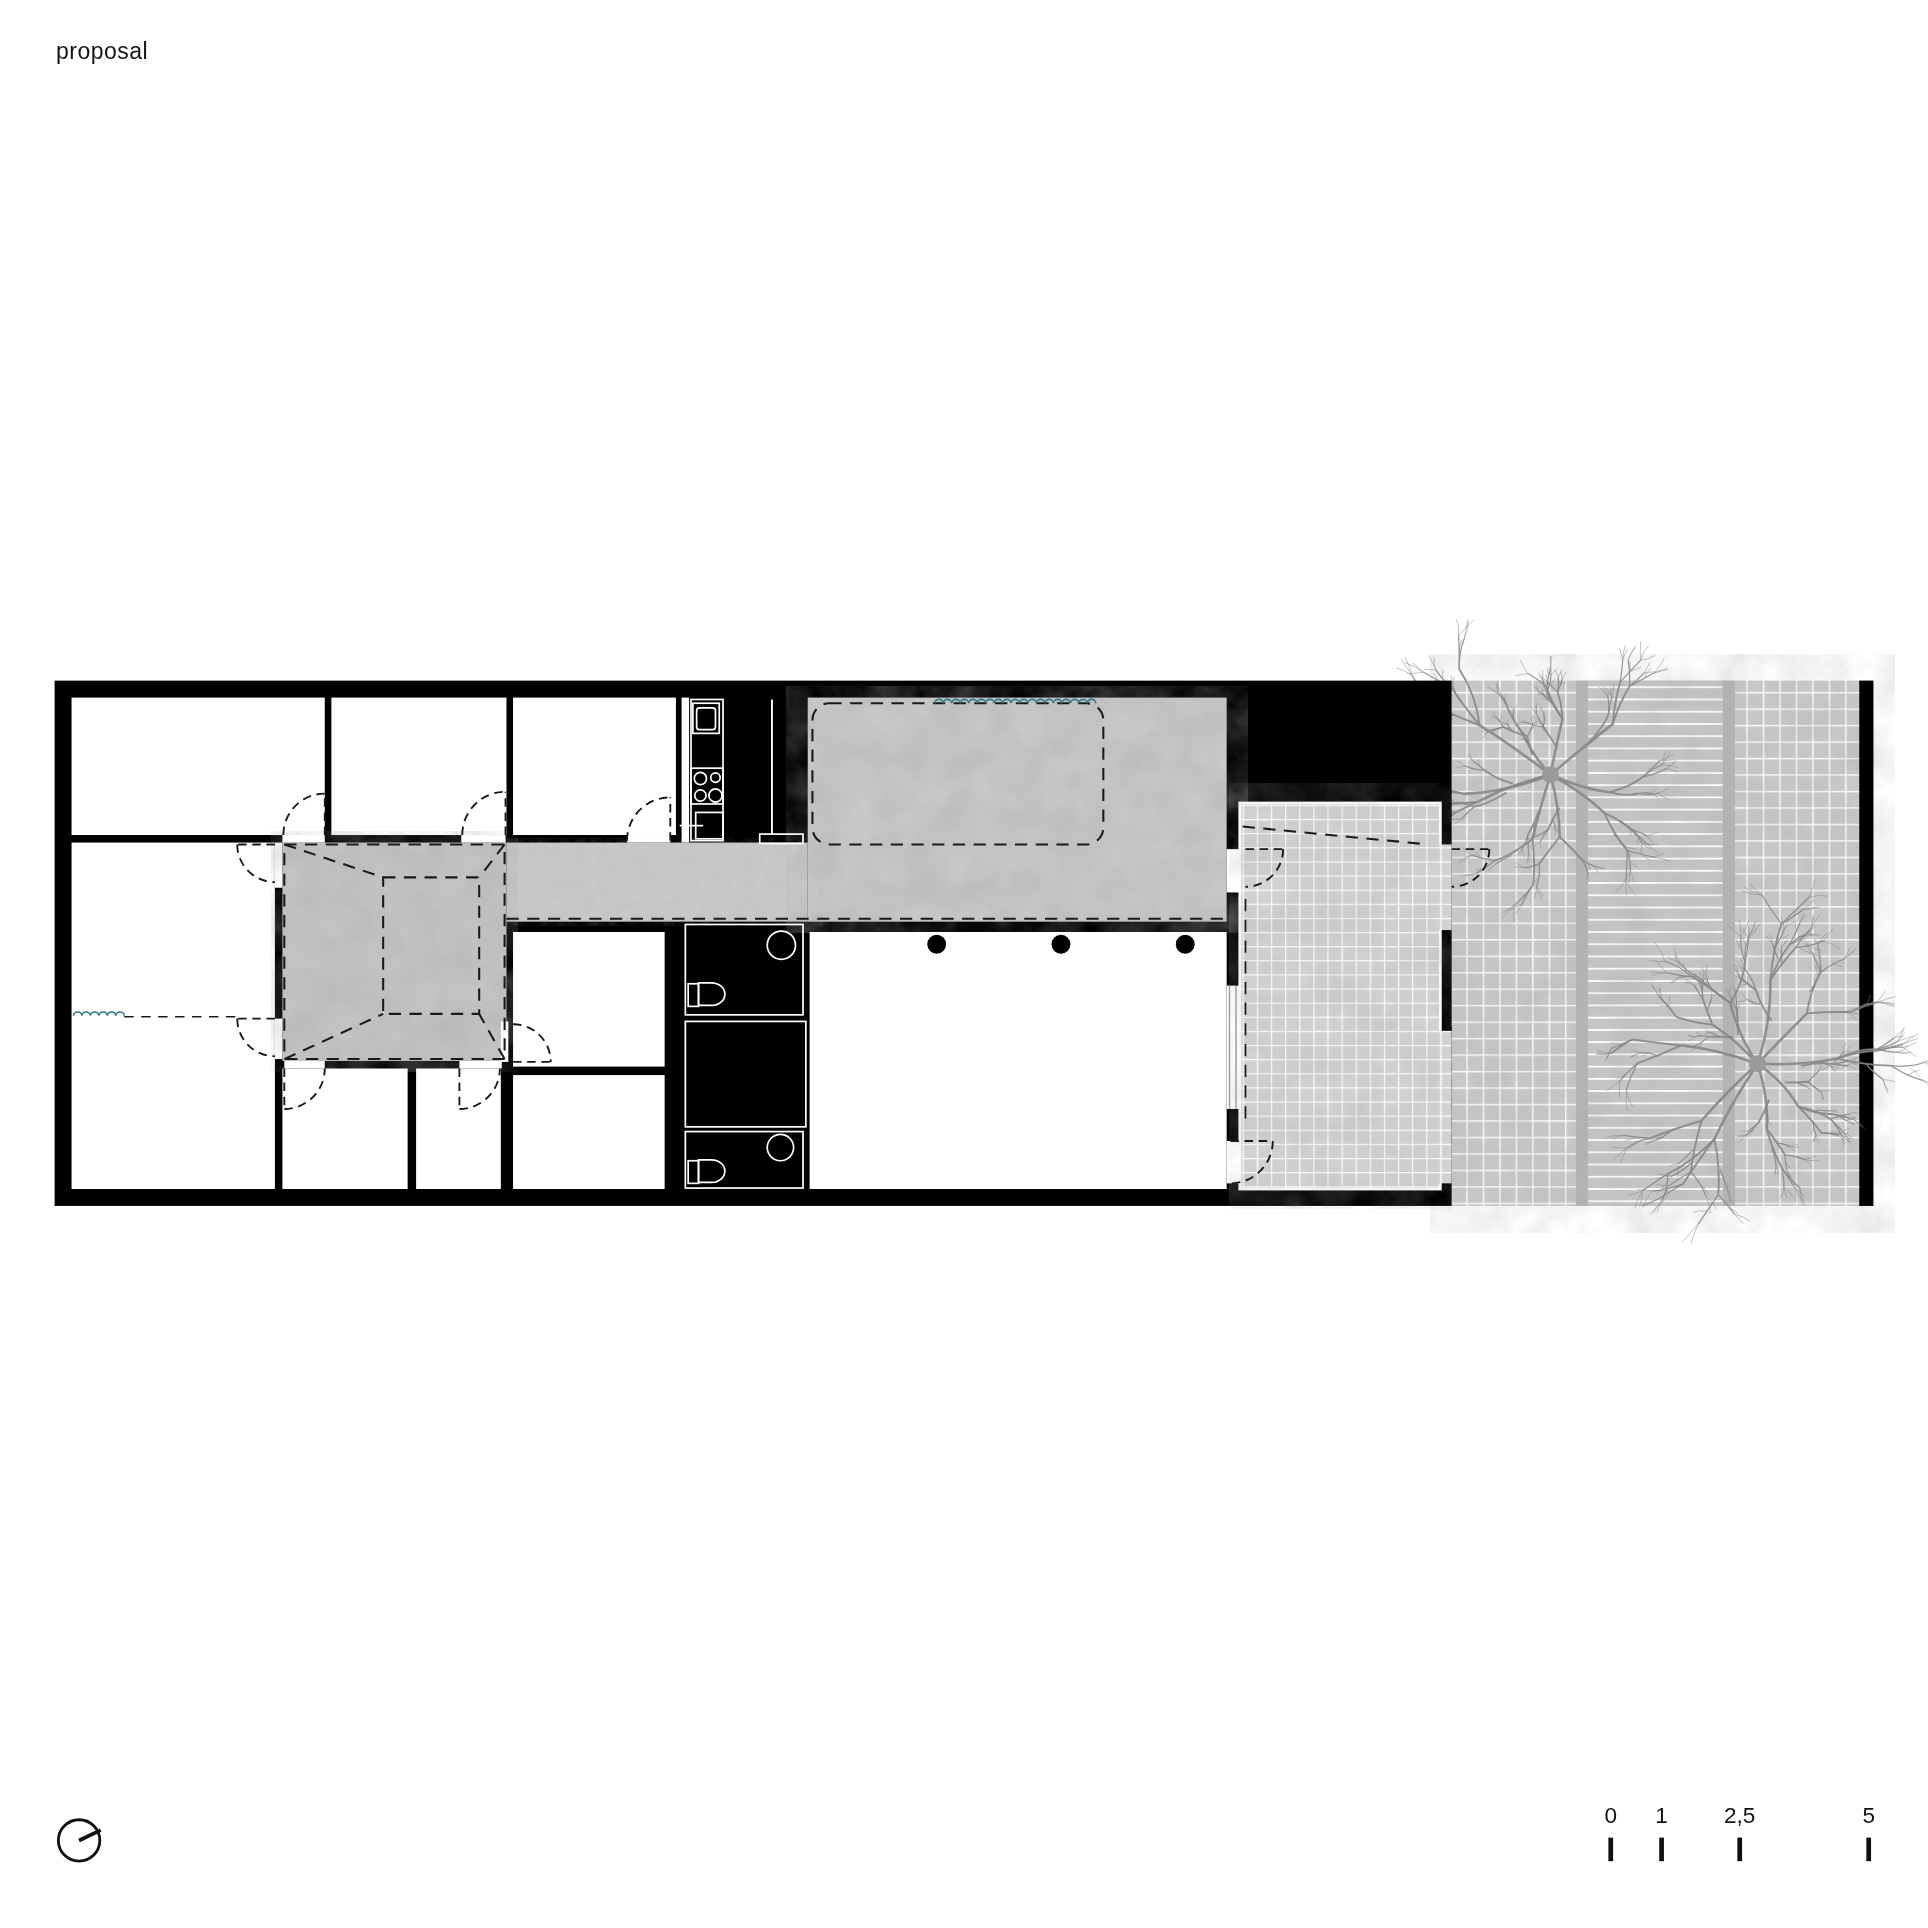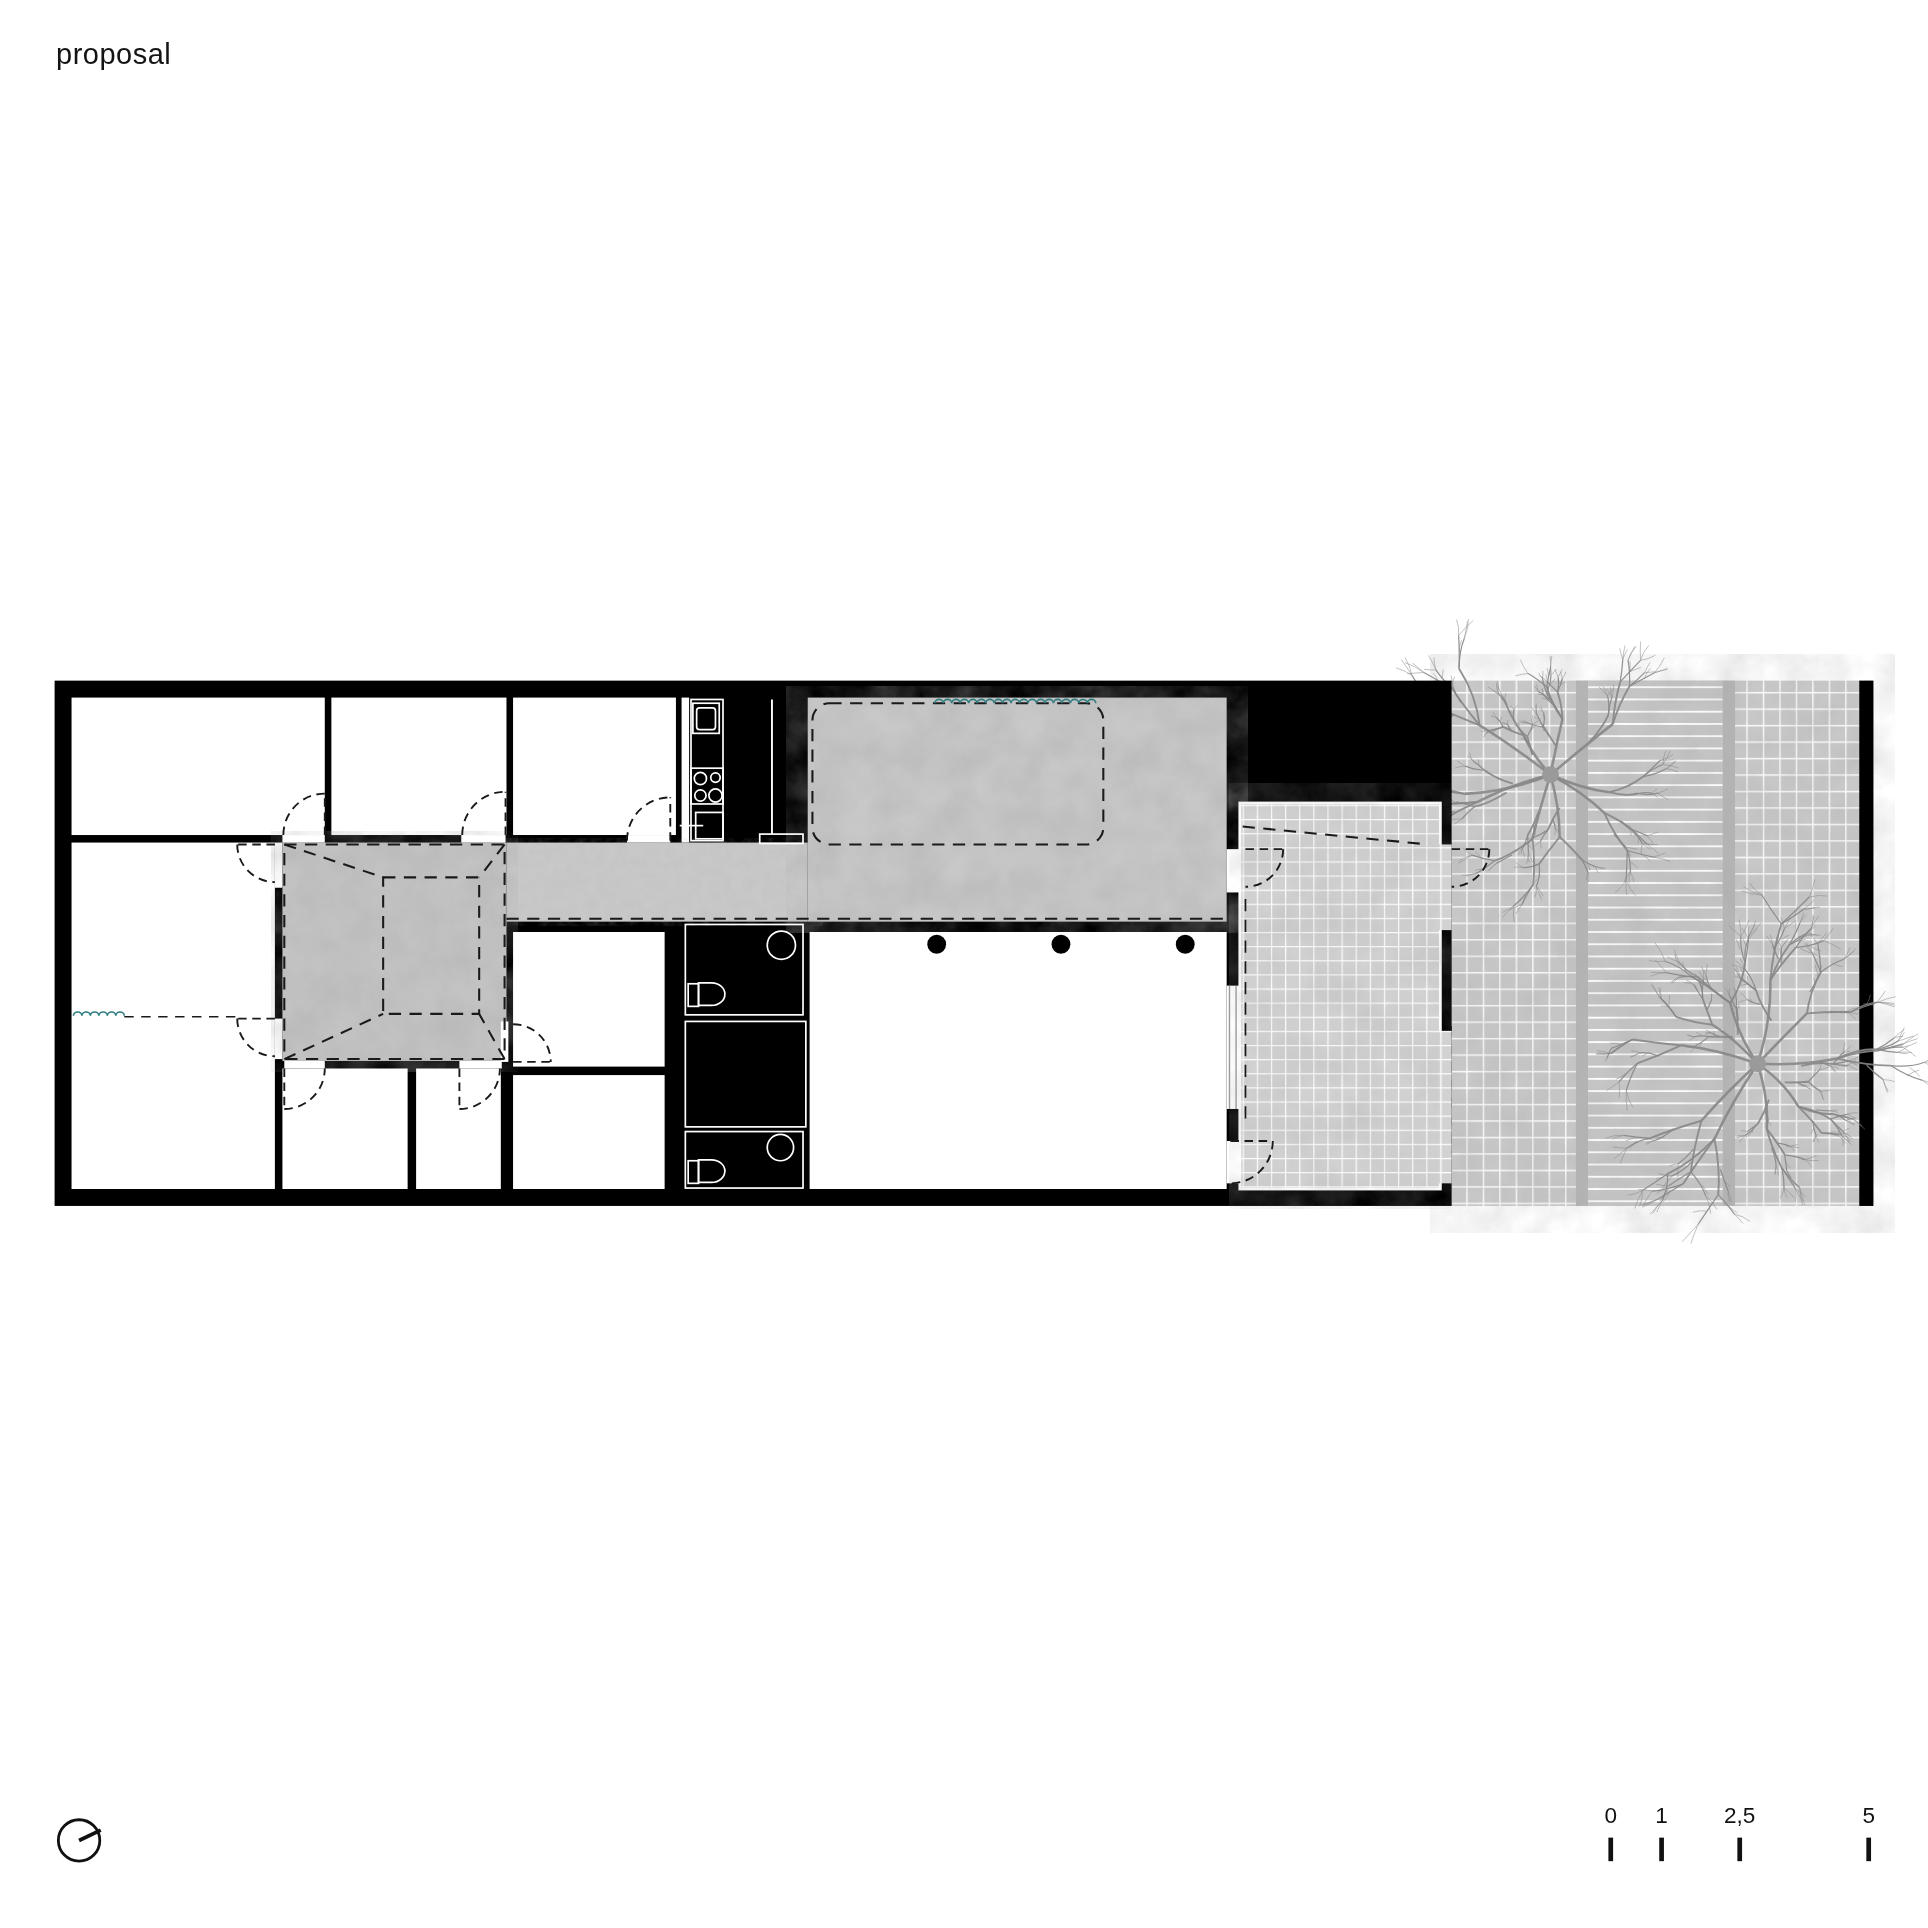--- a/index.html
+++ b/index.html
@@ -1,19 +1,19 @@
 <!DOCTYPE html>
 <html style="--paper: #ffffff; --ink: #000000; --concrete: #c8c8c8; --courtyard-concrete: #c4c4c4; --patio-tile: #d2d2d2; --garden-tile: #c9c9c9; --deck: #c6c6c6; --tile-joint: #ffffff; --teal-accent: #2f7d80; --tree: #878787; --teal: #2f7d80;font-size:15px"><head>
 <meta charset="utf-8">
 <style>
   html,body{margin:0;padding:0;background:#ffffff;}
   body{width:1928px;height:1928px;position:relative;overflow:hidden;
        font-family:"Liberation Sans", sans-serif;}
   .sheet{position:absolute;inset:0;background:var(--paper,#fff);}
-  .page-title{position:absolute;left:56px;top:38px;font-size:29px;font-weight:400;
+  .page-title{position:absolute;left:56px;top:38px;font-size:23px;font-weight:400;
               letter-spacing:0.5px;color:#141414;}
   svg{position:absolute;inset:0;}
   .lbl{font-size:24px;fill:#111;}
 </style>
 </head>
 <body>
 
 <div class="sheet">
   <div class="page-title">proposal</div>
 

